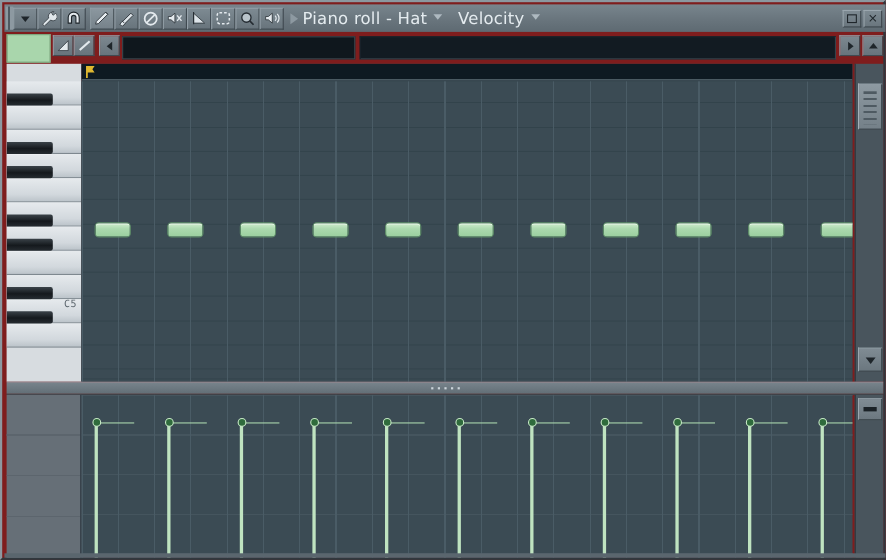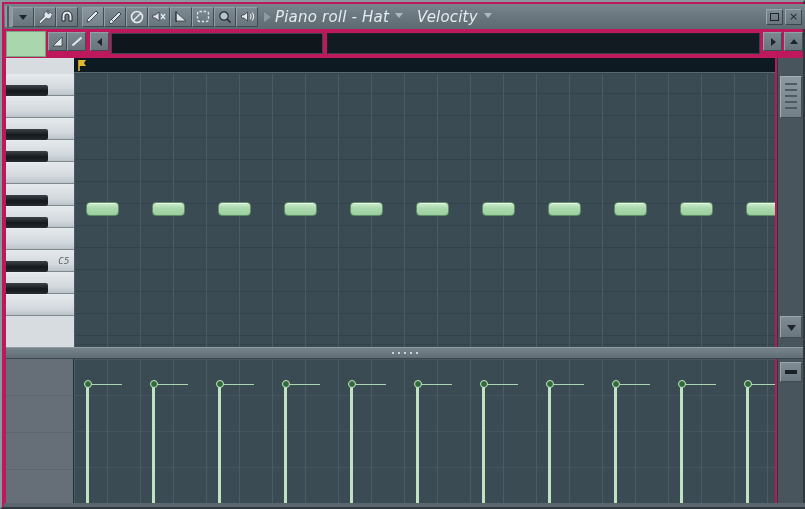--- a/index.html
+++ b/index.html
@@ -4,25 +4,24 @@
 <style>
   * { box-sizing: border-box; margin: 0; padding: 0; }
   html, body {
     width: 805px; height: 509px;
     background: #4d5a63;
     font-family: "DejaVu Sans", sans-serif;
     overflow: hidden;
   }
   .window {
     position: absolute; inset: 0;
-    background: #be185d;
+    background: #7f1d1d;
     border: 2px solid #8c98a0;
     border-right-color: #30383e;
     border-bottom-color: #30383e;
-    font-style: italic;
   }
 
   
   .titlebar {
     position: absolute; left: 2px; top: 2px; width: 801px; height: 25px;
     background: linear-gradient(180deg,#78858d 0%,#69757d 55%,#5e6a72 100%);
     display: flex; align-items: center;
   }
   .grip {
     width: 7px; height: 21px; margin-left: 1px;
@@ -346,21 +345,21 @@
         </div>
       <div id="blackkeys">
           <div class="bkey" style="top: 27px;"></div>
           <div class="bkey" style="top: 71px;"></div>
           <div class="bkey" style="top: 93px;"></div>
           <div class="bkey" style="top: 137px;"></div>
           <div class="bkey" style="top: 159px;"></div>
           <div class="bkey" style="top: 203px;"></div>
           <div class="bkey" style="top: 225px;"></div>
         </div>
-      <div class="keylabel" style="top:198px;text-align:right;">C5</div>
+      <div class="keylabel" style="top:214px;text-align:right;">C5</div>
     </div>
 
     <div class="gridwrap">
       <div class="markerbar">
         <svg class="flag" width="12" height="13" viewBox="0 0 12 13">
           <path d="M2 1h7l-2 3 2 3H2z" fill="#e0b830"></path>
           <line x1="2" y1="1" x2="2" y2="12" stroke="#e0b830" stroke-width="1.6"></line>
         </svg>
       </div>
       <div class="grid">

